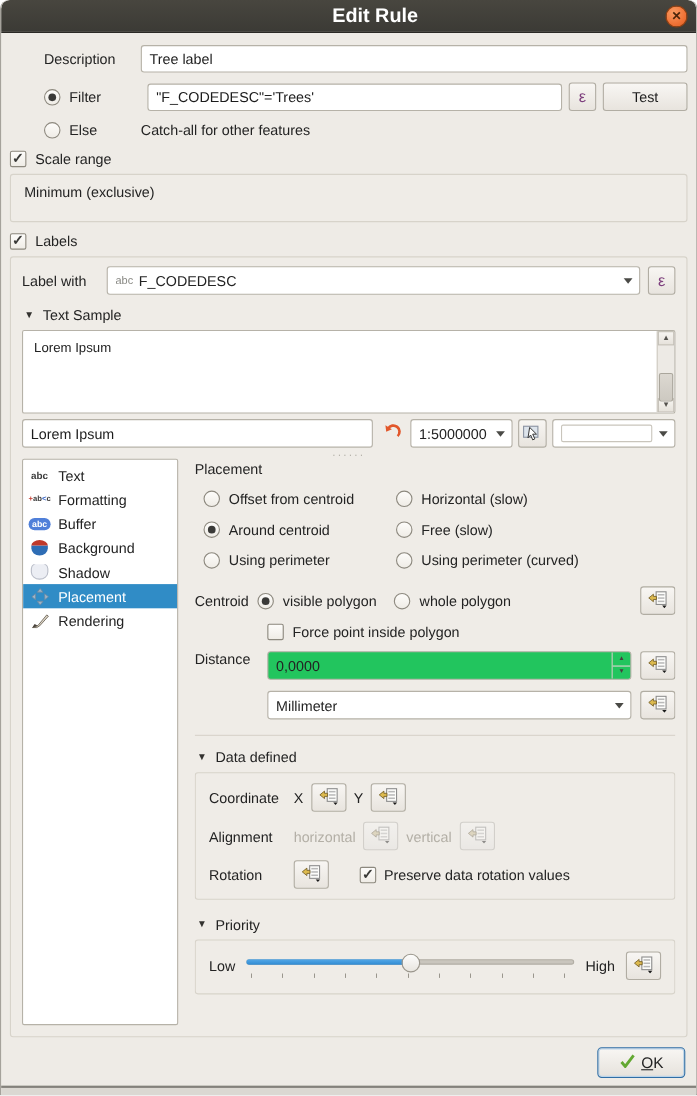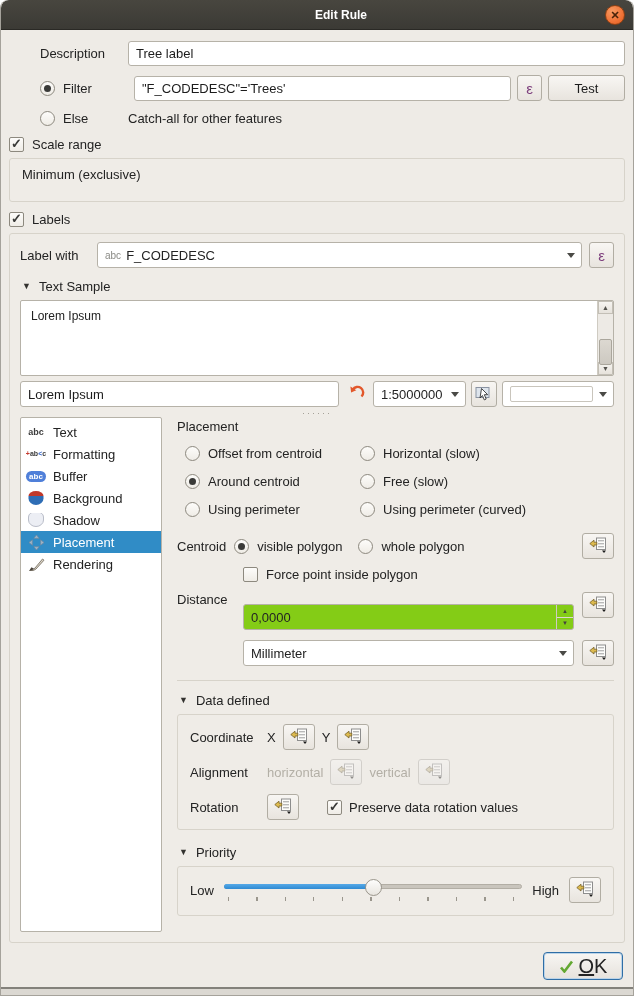--- a/index.html
+++ b/index.html
@@ -6,21 +6,21 @@
   body{width:634px;height:996px;font-family:"Liberation Sans",sans-serif;font-size:13px;color:#232323;}
   *{box-sizing:border-box;}
 
   .window{width:634px;height:996px;display:flex;flex-direction:column;background:#eeebe6;
     border-radius:8px 8px 0 0;overflow:hidden;border:1px solid #a5a29b;border-top:none;}
 
   
   .titlebar{height:30px;flex:0 0 30px;background:linear-gradient(#48463f,#3b3a35);
     display:flex;align-items:center;justify-content:center;position:relative;
     border-radius:8px 8px 0 0;border-bottom:1px solid #2a2925;}
-  .titlebar .title{color:#ffffff;font-weight:bold;font-size:12px;margin-left:48px;}
+  .titlebar .title{color:#ffffff;font-weight:bold;font-size:18px;margin-left:48px;}
   .close-btn{position:absolute;right:8px;top:5px;width:20px;height:20px;border-radius:50%;
     background:radial-gradient(circle at 35% 30%,#f89b62,#ef7135 62%,#d85d21);
     border:1px solid #8f4013;color:#4a2409;display:flex;align-items:center;justify-content:center;
     font-size:11px;font-weight:bold;line-height:1;cursor:pointer;}
 
   
   .content{flex:1;display:flex;flex-direction:column;padding:11px 8px 4px 8px;min-height:0;}
 
   .row{display:flex;align-items:center;}
   .label-col{width:88px;flex:0 0 88px;display:flex;align-items:center;gap:8px;margin-left:31px;}
@@ -112,22 +112,22 @@
   .centroid-row{display:flex;align-items:center;gap:8px;margin-bottom:8px;}
   .centroid-row .radio-opt{margin-right:8px;}
   .dd-btn{width:32px;flex:0 0 32px;height:26px;}
   .dd-btn.right{margin-left:auto;}
   .dd-btn.disabled{opacity:.45;filter:grayscale(60%);cursor:default;}
 
   .force-row{display:flex;align-items:center;gap:8px;margin:0 0 10px 66px;}
 
   .dist-row{display:flex;gap:8px;margin-bottom:10px;}
   .dist-row .lbl{width:58px;flex:0 0 58px;}
-  .spinbox{flex:1;background:#84cc16;border:1px solid #b6b2a8;border-radius:3px;height:26px;
-    display:flex;align-items:center;overflow:hidden;margin-top:12px;}
+  .spinbox{flex:1;background:#22c55e;border:1px solid #b6b2a8;border-radius:3px;height:26px;
+    display:flex;align-items:center;overflow:hidden;}
   .spinbox .val{flex:1;padding-left:7px;}
   .spin-arrows{width:17px;flex:0 0 17px;height:100%;display:flex;flex-direction:column;border-left:1px solid #cfcbc2;}
   .spin-arrows span{flex:1;display:flex;align-items:center;justify-content:center;font-size:6px;color:#44423e;cursor:pointer;}
   .spin-arrows span:first-child{border-bottom:1px solid #dcd8d1;}
   .unit-row{display:flex;align-items:center;gap:8px;margin-bottom:14px;}
   .unit-row .spacer{width:58px;flex:0 0 58px;}
   .unit-row .combo{flex:1;}
 
   .hr{border-top:1px solid #d7d3ca;margin:0 0 10px 0;}
 
@@ -145,21 +145,21 @@
   .slider .fill{position:absolute;left:0;top:5px;width:50%;height:5px;border-radius:3px 0 0 3px;
     background:linear-gradient(#55a9e8,#2f8ad2);}
   .slider .thumb{position:absolute;top:0;left:calc(50% - 8px);width:17px;height:17px;border-radius:50%;
     background:linear-gradient(#fdfdfc,#e8e5df);border:1px solid #9a968c;}
   .slider .ticks{position:absolute;left:4px;right:4px;bottom:0;height:4px;
     background:repeating-linear-gradient(to right,#9a968d 0 1px,transparent 1px 28.5px);}
 
   .ok-row{display:flex;justify-content:flex-end;padding:9px 2px 3px 0;}
   .ok-btn{border:1px solid #2f6ea6;box-shadow:0 0 0 1px #bcd4e8 inset;border-radius:4px;
     background:linear-gradient(#f8f6f3,#e6e2dc);height:28px;width:80px;display:flex;
-    align-items:center;justify-content:center;gap:5px;font-size:20px;cursor:pointer;}
+    align-items:center;justify-content:center;gap:5px;font-size:14px;cursor:pointer;}
   .ok-btn .u{text-decoration:underline;}
 
   .bottom-strip{flex:0 0 8px;border-top:2px solid #83817b;background:#dbd8d2;}
 
   .nowrap{white-space:nowrap;}
 </style>
 </head>
 <body>
 
 <div class="window">

